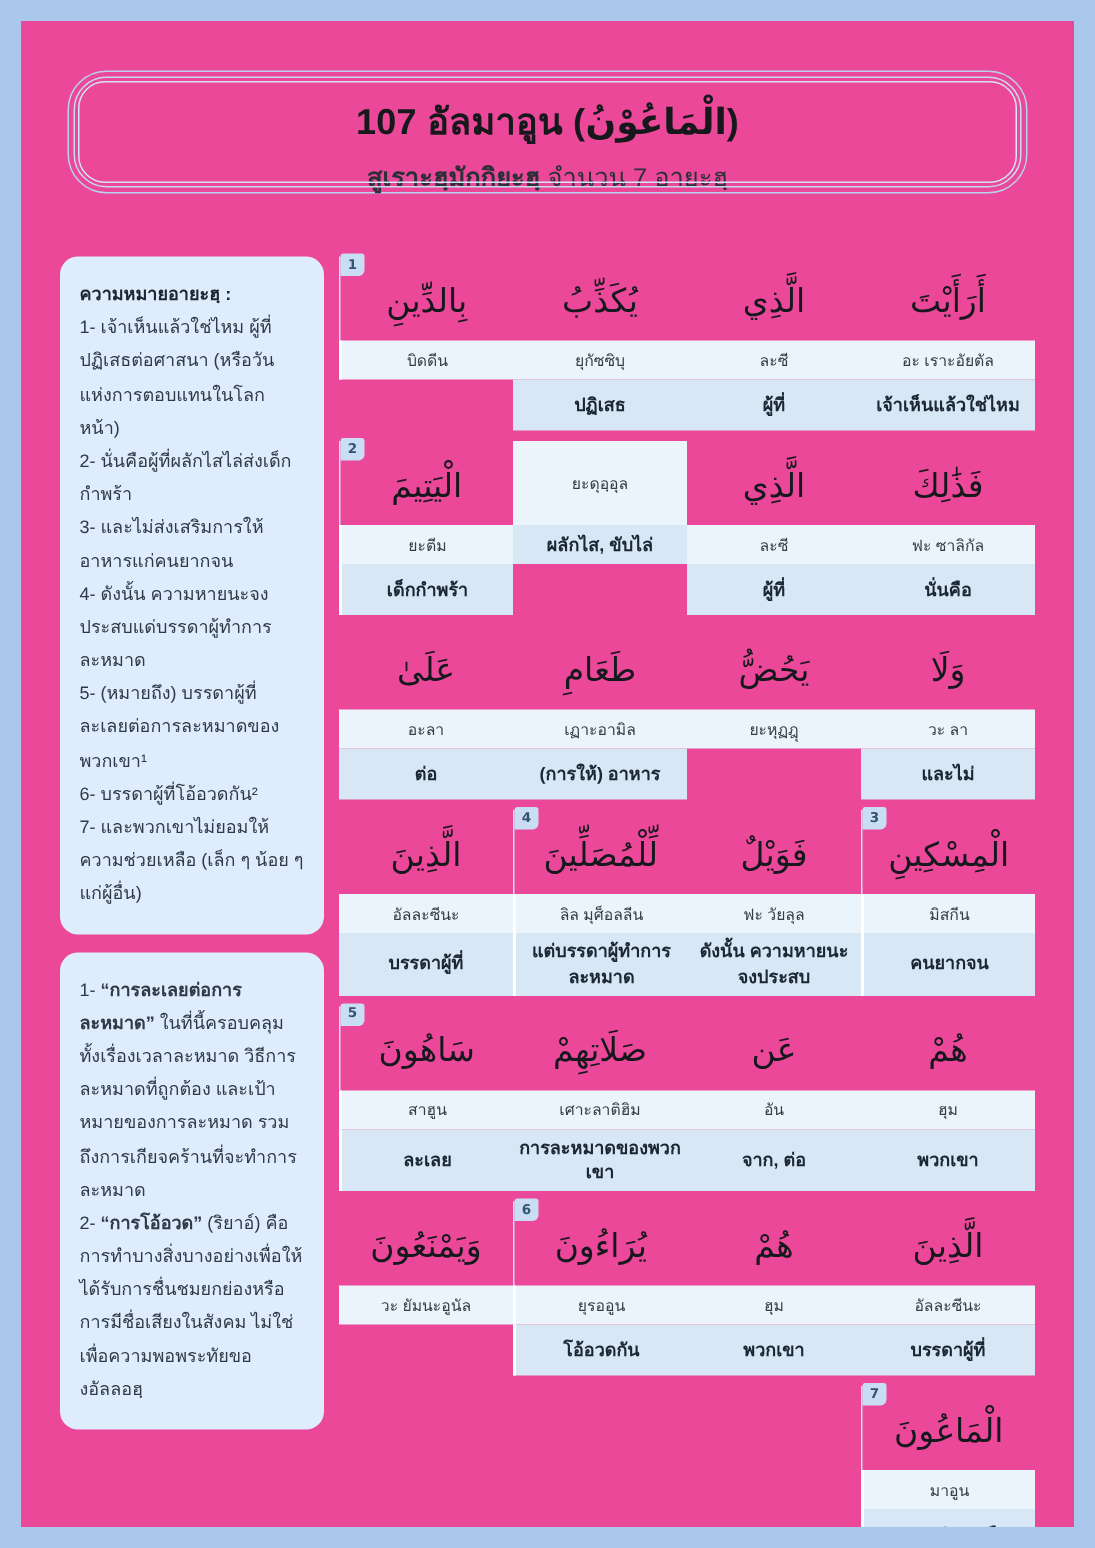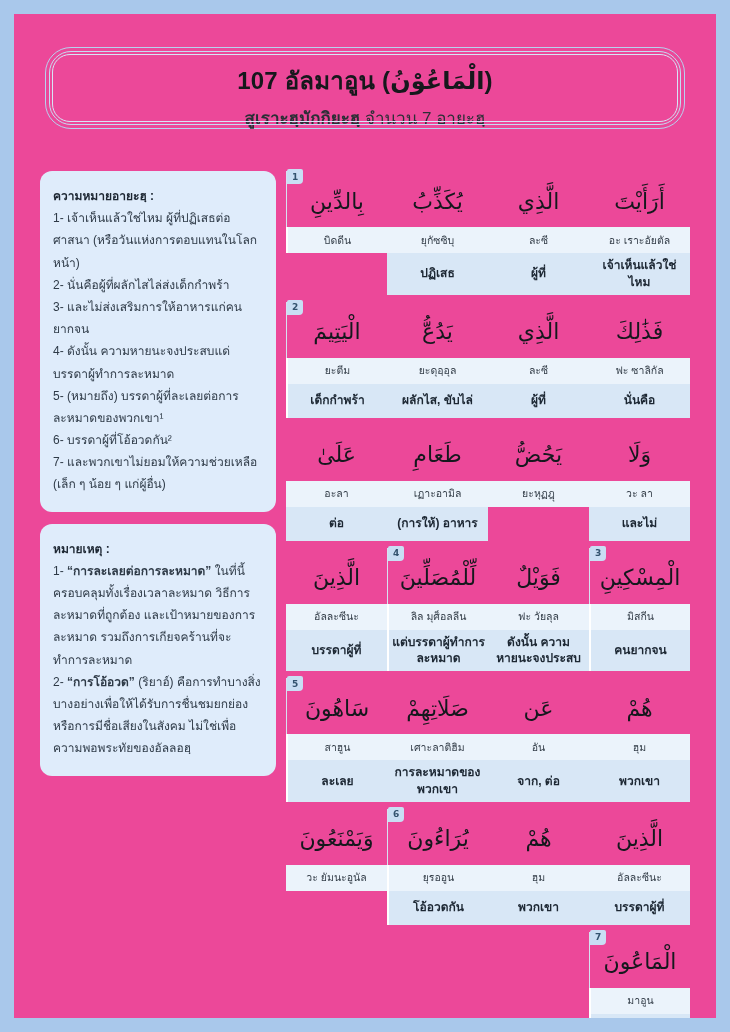--- a/index.html
+++ b/index.html
@@ -24,21 +24,21 @@
     position:relative; text-align:center;
     padding:13px 10px 10px;
   }
   .title-frame::before { content:""; position:absolute; inset:3px; border:1px solid #c6dbf3; border-radius:22px; pointer-events:none; }
   .title-frame::after  { content:""; position:absolute; inset:6px; border:1px solid #d6e5f7; border-radius:18px; pointer-events:none; }
   .title-frame h1 { font-size:24px; font-weight:700; color:#16181c; letter-spacing:.2px; }
   .subtitle { margin-top:4px; font-size:17px; color:#2b2f36; }
   .subtitle b { font-weight:700; }
   
   .content { display:flex; gap:10px; margin:14px 26px 0; align-items:flex-start; }
-  .sidebar { width:236px; flex:none; }
+  .sidebar { width:176px; flex:none; }
   .note-box {
     background:#dfecfb; border-radius:12px;
     padding:14px 13px 16px; margin-bottom:12px;
     font-size:12px; line-height:1.85; color:#2e3a47;
   }
   .note-box .box-title { font-weight:700; color:#1d2733; }
   .note-box p { margin:0; }
   
   .word-grid { flex:1; }
   .row {
@@ -91,21 +91,20 @@
         <p class="box-title">ความหมายอายะฮฺ :</p>
         <p>1- เจ้าเห็นแล้วใช่ไหม ผู้ที่ปฏิเสธต่อศาสนา (หรือวันแห่งการตอบแทนในโลกหน้า)</p>
         <p>2- นั่นคือผู้ที่ผลักไสไล่ส่งเด็กกำพร้า</p>
         <p>3- และไม่ส่งเสริมการให้อาหารแก่คนยากจน</p>
         <p>4- ดังนั้น ความหายนะจงประสบแด่บรรดาผู้ทำการละหมาด</p>
         <p>5- (หมายถึง) บรรดาผู้ที่ละเลยต่อการละหมาดของพวกเขา¹</p>
         <p>6- บรรดาผู้ที่โอ้อวดกัน²</p>
         <p>7- และพวกเขาไม่ยอมให้ความช่วยเหลือ (เล็ก ๆ น้อย ๆ แก่ผู้อื่น)</p>
       </div>
       <div class="note-box">
-        <p class="box-title">หมายเหตุ :</p>
         <p><span>1- </span><b>“การละเลยต่อการละหมาด”</b><span> ในที่นี้ครอบคลุมทั้งเรื่องเวลาละหมาด วิธีการละหมาดที่ถูกต้อง และเป้าหมายของการละหมาด รวมถึงการเกียจคร้านที่จะทำการละหมาด</span></p>
         <p><span>2- </span><b>“การโอ้อวด”</b><span> (ริยาอ์) คือการทำบางสิ่งบางอย่างเพื่อให้ได้รับการชื่นชมยกย่องหรือการมีชื่อเสียงในสังคม ไม่ใช่เพื่อความพอพระทัยของอัลลอฮฺ</span></p>
       </div>
     </aside>
 
     <main class="word-grid">
 
       <div class="row">
         <div class="cell">
           <div class="ar">أَرَأَيْتَ</div>
@@ -136,21 +135,20 @@
           <div class="ar">فَذَٰلِكَ</div>
           <div class="tl">ฟะ ซาลิกัล</div>
           <div class="tr">นั่นคือ</div>
         </div>
         <div class="cell">
           <div class="ar">الَّذِي</div>
           <div class="tl">ละซี</div>
           <div class="tr">ผู้ที่</div>
         </div>
         <div class="cell">
-          <div class="ar">يَدُعُّ</div>
           <div class="tl">ยะดุอฺอุล</div>
           <div class="tr">ผลักไส, ขับไล่</div>
         </div>
         <div class="cell vend">
           <div class="ar">
               <span class="badge">2</span>
               <span dir="rtl">الْيَتِيمَ</span>
             </div>
           <div class="tl">ยะตีม</div>
           <div class="tr">เด็กกำพร้า</div>

